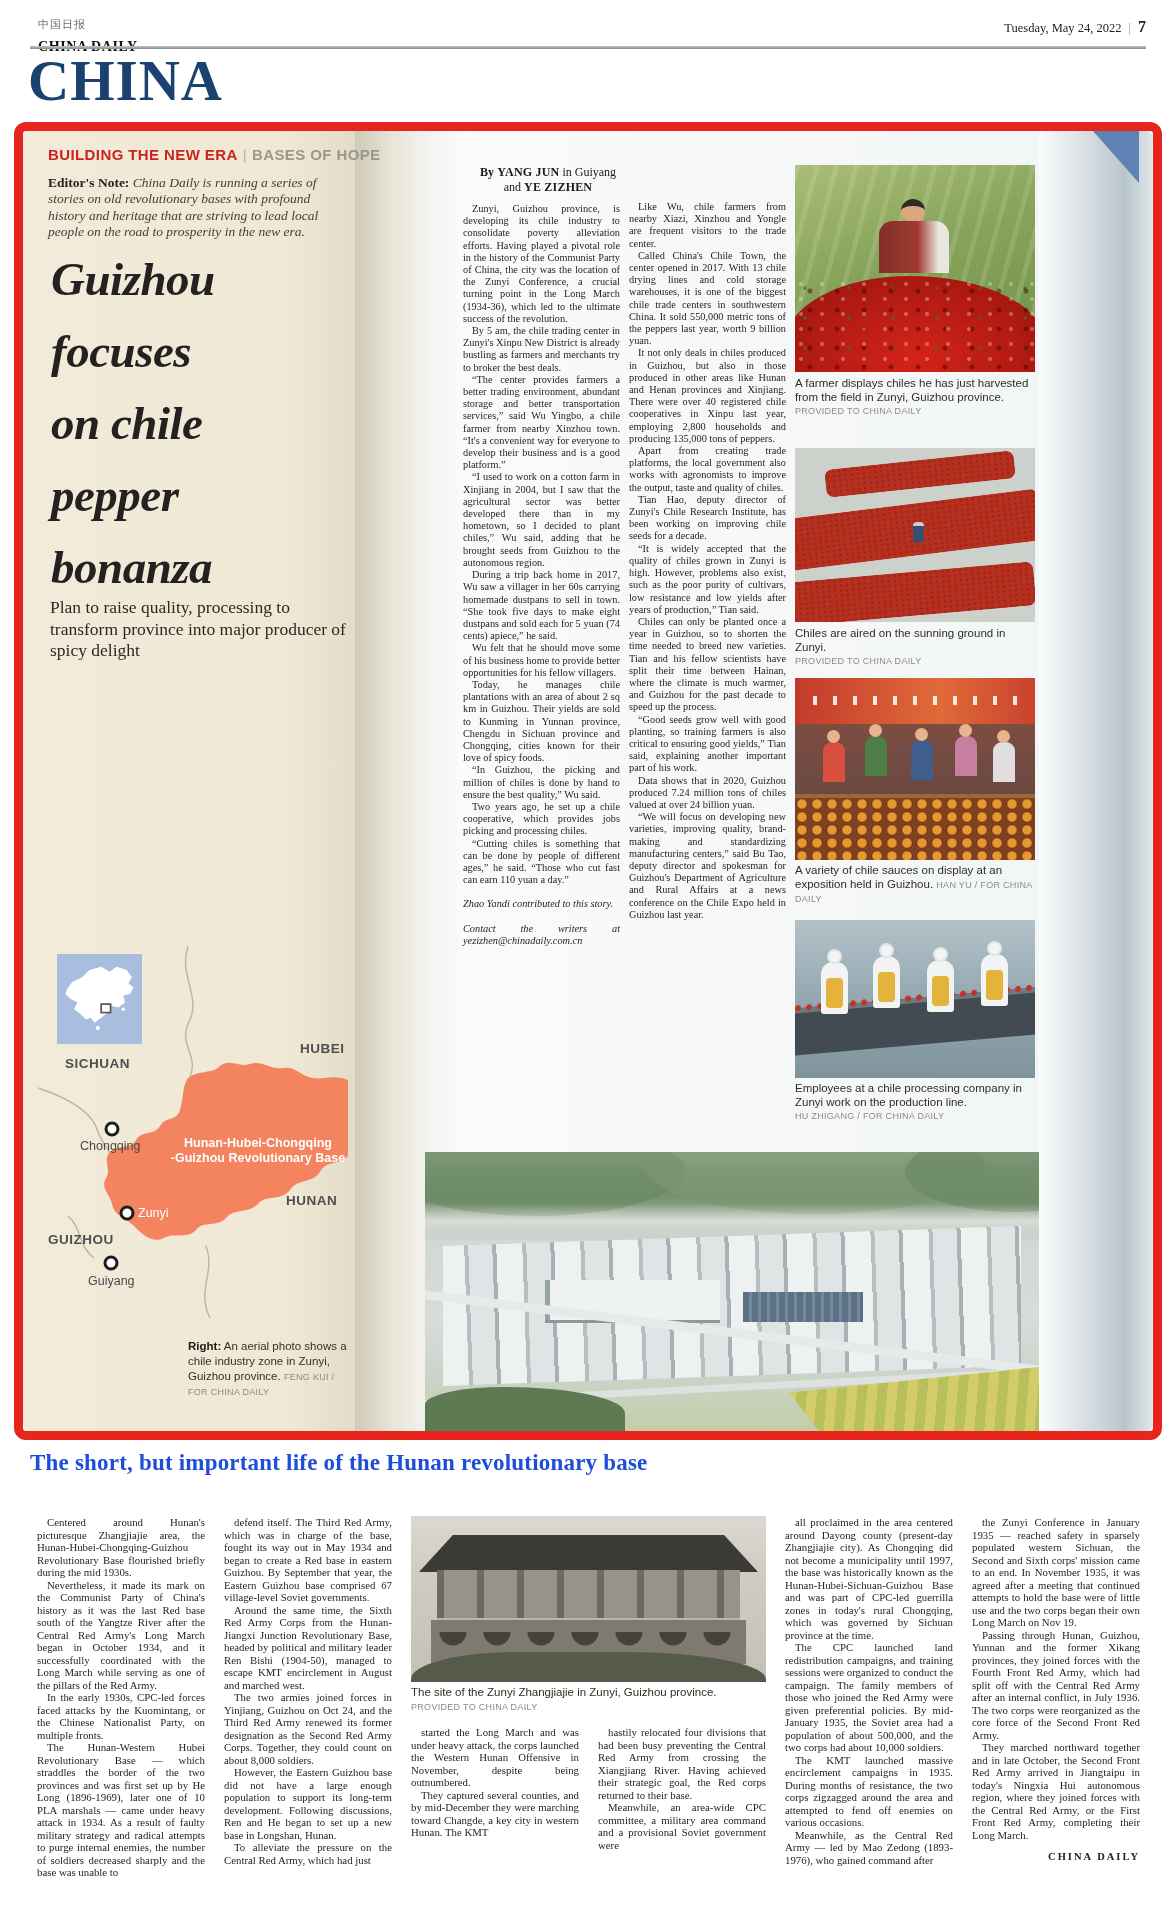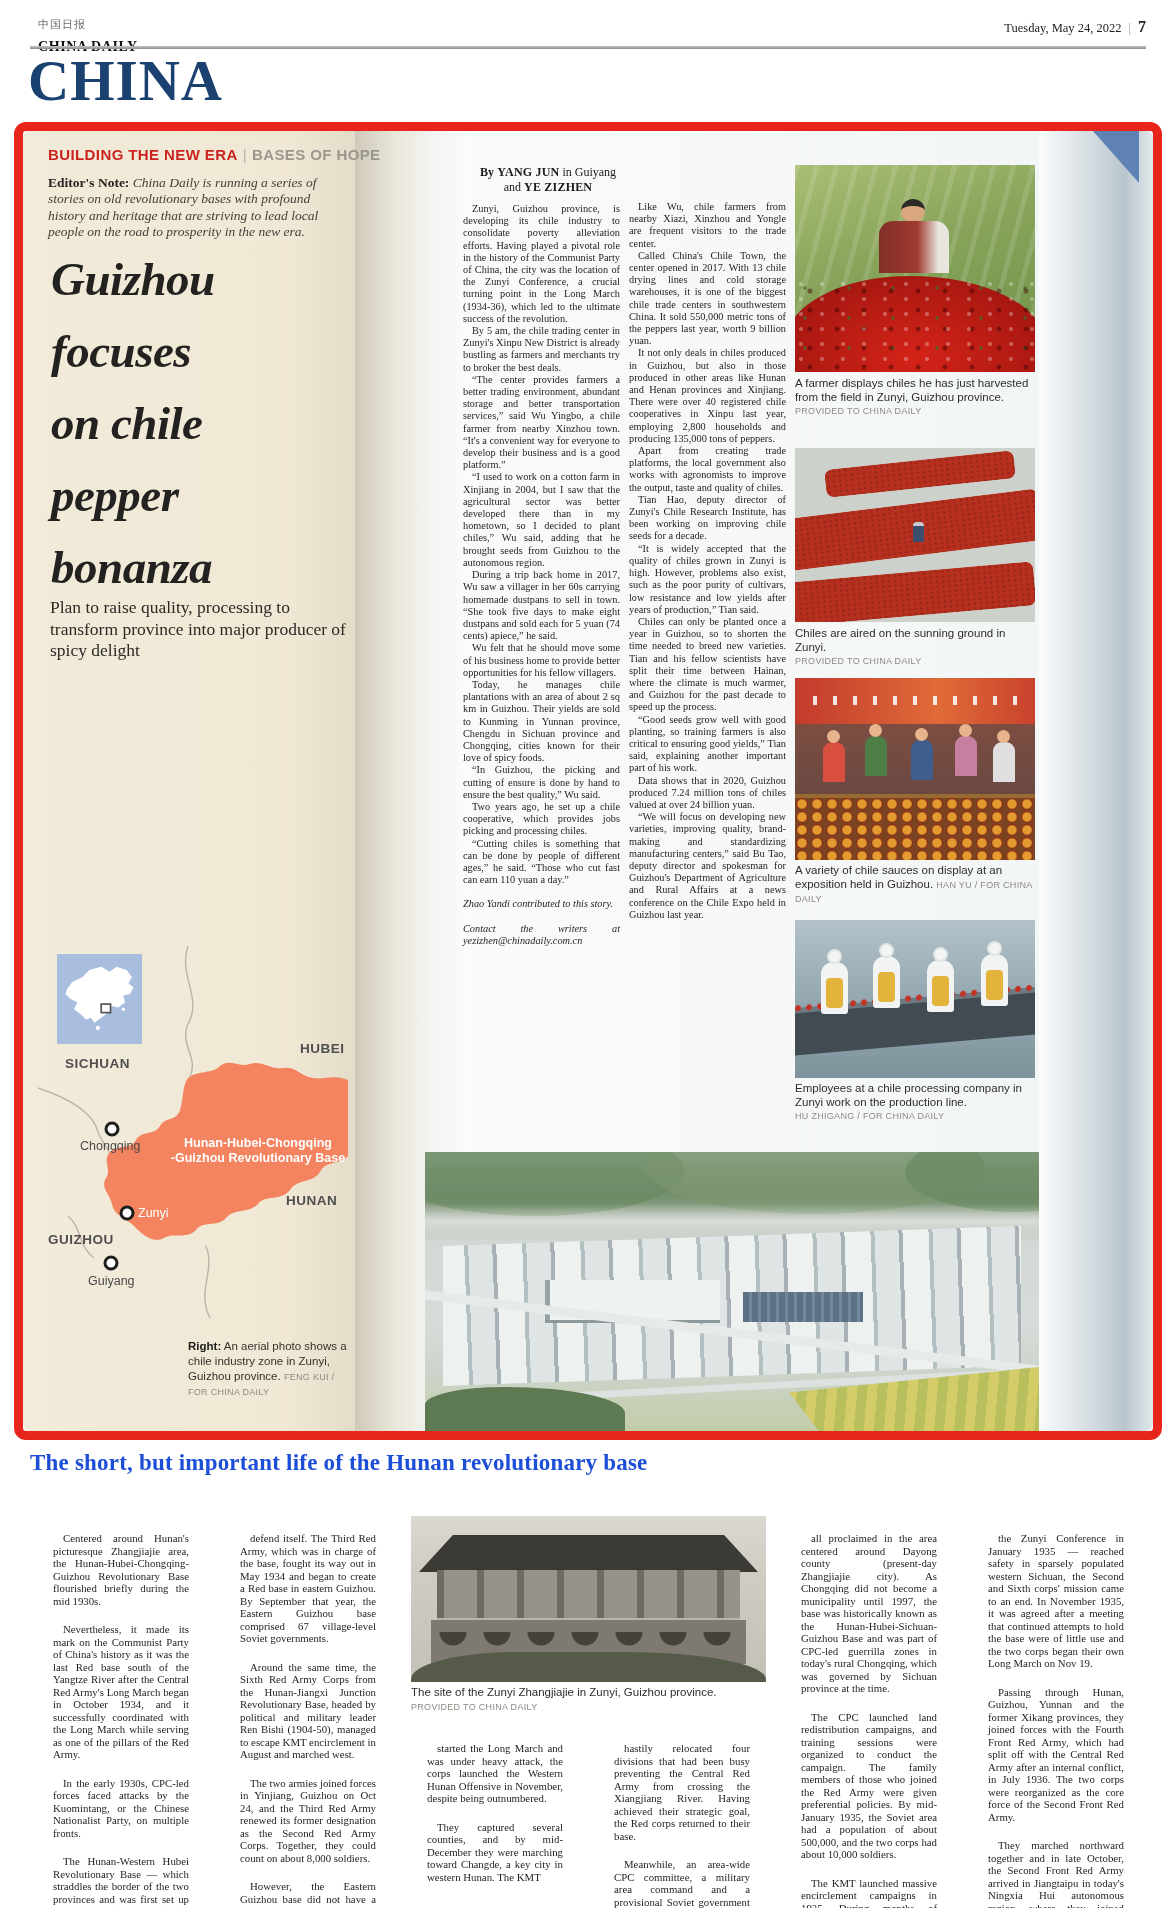--- a/index.html
+++ b/index.html
@@ -146,21 +146,21 @@
   .aerial .fields{right:0;bottom:0;width:250px;height:64px;
     background:repeating-linear-gradient(95deg,#d3cc68 0 10px,#b8bf5d 10px 20px);
     clip-path:polygon(12% 100%,0 40%,100% 0,100% 100%);}
   .aerial .trees{left:0;bottom:0;width:200px;height:44px;background:#5d7a52;
     border-radius:40% 60% 0 0;}
   
   .second-headline{position:absolute;left:30px;top:1450px;width:1100px;
     font-family:"Liberation Serif",serif;font-weight:bold;font-size:23px;color:#1d4ed8;letter-spacing:.2px;}
   .bcol{position:absolute;top:1516px;width:168px;height:392px;overflow:hidden;
     text-align:justify;font-size:10.8px;line-height:12.5px;color:#1e1e1e;}
-  .bcol p{margin:16px;text-indent:10px;}
+  .bcol p{margin:0;text-indent:10px;}
   .bc1{left:37px;} .bc2{left:224px;}
   .bc3{left:411px;top:1726px;height:182px;} .bc4{left:598px;top:1726px;height:182px;}
   .bc5{left:785px;} .bc6{left:972px;}
   .tagline{text-align:right;font-family:"Liberation Serif",serif;font-weight:bold;font-size:10.5px;
     letter-spacing:2px;margin-top:10px;color:#222;}
   
   .conf-photo{position:absolute;left:411px;top:1516px;width:355px;height:166px;overflow:hidden;
     background:linear-gradient(180deg,#dad8d1 0%,#cfccc3 35%,#c3c0b7 100%);}
   .conf-photo .roof{left:8px;right:8px;top:14px;height:42px;background:#3c3a35;
     clip-path:polygon(0 100%,10% 12%,90% 12%,100% 100%);}
@@ -259,21 +259,21 @@
       </div>
       <div class="col col-1">
         <div>
             <p>Zunyi, Guizhou province, is developing its chile industry to consolidate poverty alleviation efforts. Having played a pivotal role in the history of the Communist Party of China, the city was the location of the Zunyi Conference, a crucial turning point in the Long March (1934-36), which led to the ultimate success of the revolution.</p>
             <p>By 5 am, the chile trading center in Zunyi's Xinpu New District is already bustling as farmers and merchants try to broker the best deals.</p>
             <p>“The center provides farmers a better trading environment, abundant storage and better transportation services,” said Wu Yingbo, a chile farmer from nearby Xinzhou town. “It's a convenient way for everyone to develop their business and is a good platform.”</p>
             <p>“I used to work on a cotton farm in Xinjiang in 2004, but I saw that the agricultural sector was better developed there than in my hometown, so I decided to plant chiles,” Wu said, adding that he brought seeds from Guizhou to the autonomous region.</p>
             <p>During a trip back home in 2017, Wu saw a villager in her 60s carrying homemade dustpans to sell in town. “She took five days to make eight dustpans and sold each for 5 yuan (74 cents) apiece,” he said.</p>
             <p>Wu felt that he should move some of his business home to provide better opportunities for his fellow villagers.</p>
             <p>Today, he manages chile plantations with an area of about 2 sq km in Guizhou. Their yields are sold to Kunming in Yunnan province, Chengdu in Sichuan province and Chongqing, cities known for their love of spicy foods.</p>
-            <p>“In Guizhou, the picking and cutting of ensure is done by hand to ensure the best quality,” Wu said.</p>
+            <p>“In Guizhou, the picking and million of chiles is done by hand to ensure the best quality,” Wu said.</p>
             <p>Two years ago, he set up a chile cooperative, which provides jobs picking and processing chiles.</p>
             <p>“Cutting chiles is something that can be done by people of different ages,” he said. “Those who cut fast can earn 110 yuan a day.”</p>
           </div>
         <p class="note">Zhao Yandi contributed to this story.</p>
         <p class="note">Contact the writers at yezizhen@chinadaily.com.cn</p>
       </div>
       <div class="col col-2">
           <p>Like Wu, chile farmers from nearby Xiazi, Xinzhou and Yongle are frequent visitors to the trade center.</p>
           <p>Called China's Chile Town, the center opened in 2017. With 13 chile drying lines and cold storage warehouses, it is one of the biggest chile trade centers in southwestern China. It sold 550,000 metric tons of the peppers last year, worth 9 billion yuan.</p>
           <p>It not only deals in chiles produced in Guizhou, but also in those produced in other areas like Hunan and Henan provinces and Xinjiang. There were over 40 registered chile cooperatives in Xinpu last year, employing 2,800 households and producing 135,000 tons of peppers.</p>

